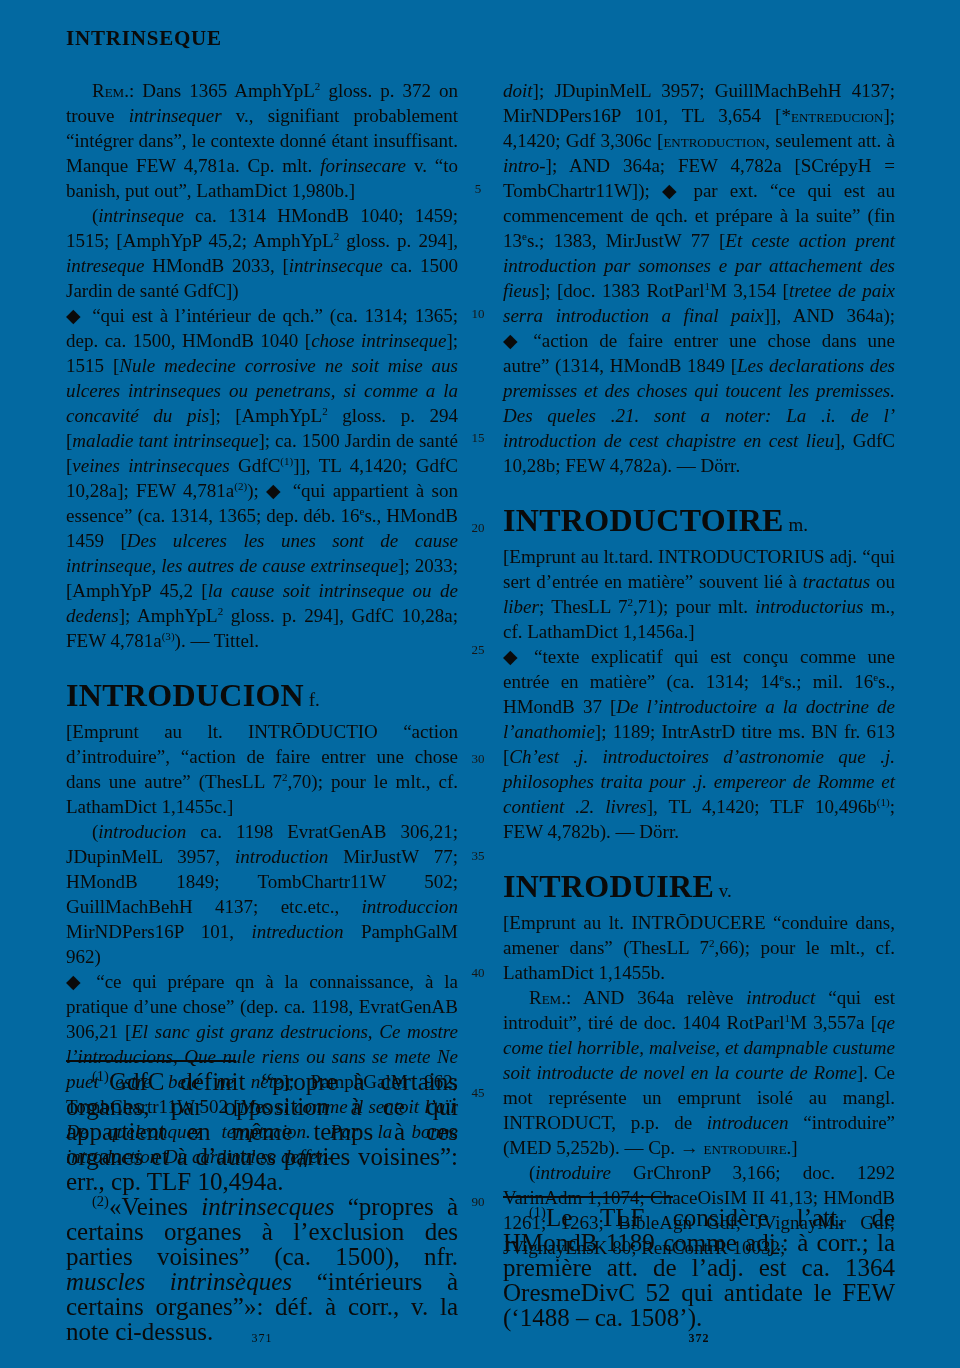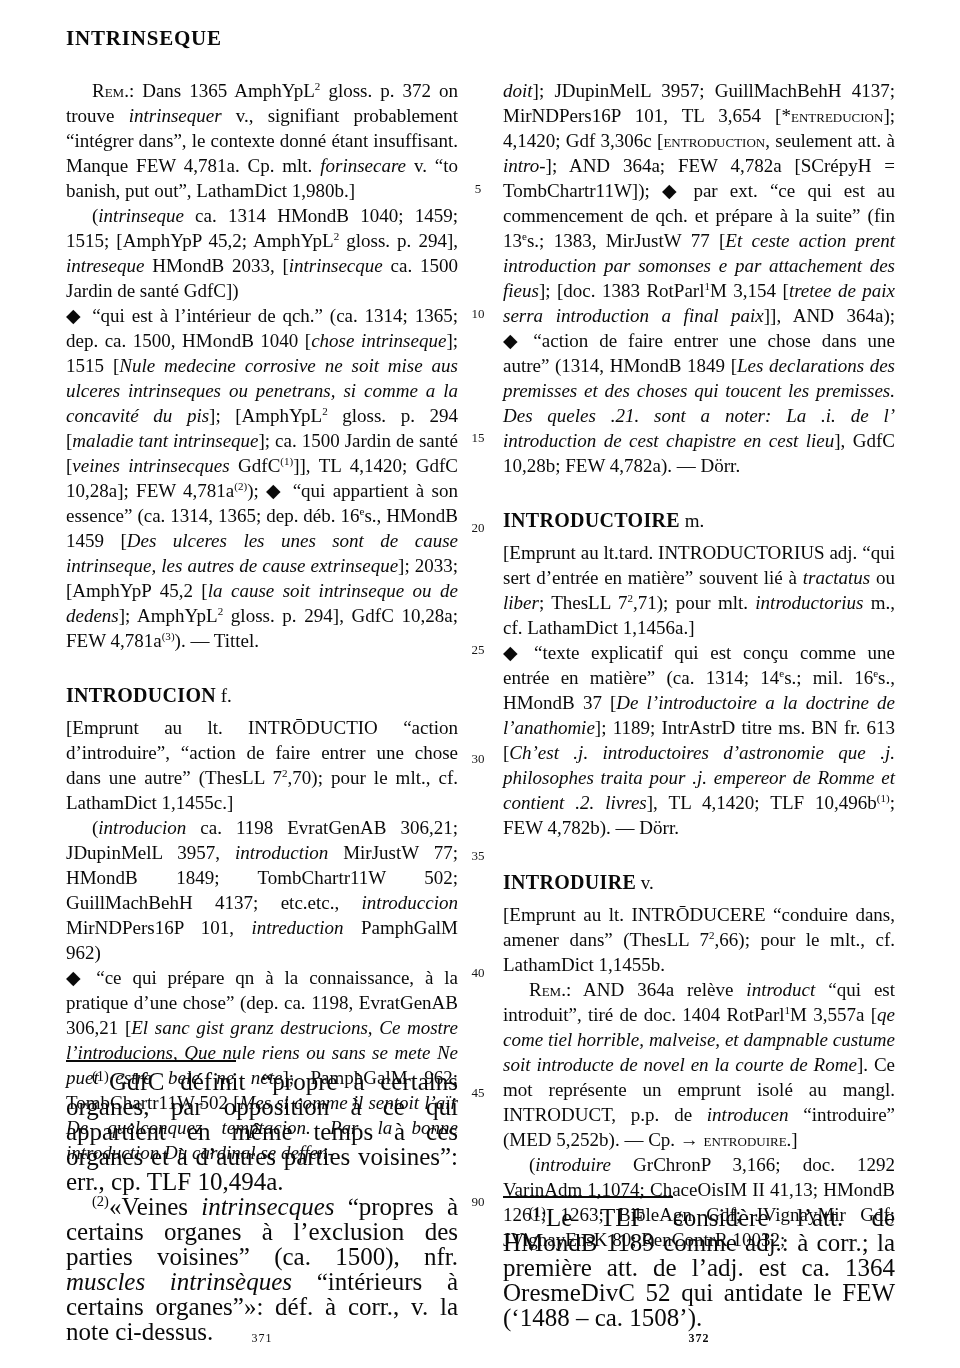--- a/index.html
+++ b/index.html
@@ -1,34 +1,34 @@
 <!DOCTYPE html>
 <html><head>
 <meta charset="utf-8">
 <style>
   html,body { margin:0; padding:0; background:#d8d8d8; }
   .page {
     position:relative; width:960px; height:1368px; margin:0 auto;
-    background:#ffffff; color:#0a0a0a;
+    background:#0369a1; color:#0a0a0a;
     font-family:"Liberation Serif", serif;
     font-size:19px; line-height:25px;
     overflow:hidden;
   }
   .running-head {
     position:absolute; left:66px; top:26px;
     font-size:21px; font-weight:bold; letter-spacing:0.8px;
   }
   .col { position:absolute; top:78px; width:392px; }
   .col-left  { left:66px; }
   .col-right { left:503px; }
   .col p { margin:0; text-align:justify; }
   p.indent { text-indent:26px; }
   p.flush  { text-indent:0; }
   p.head   { text-align:left; text-indent:0; line-height:32px; margin:26px 0 3px; }
-  .hw { font-weight:bold; font-size:20px; letter-spacing:0.3px; }
+  .hw { font-weight:bold; font-size:32px; letter-spacing:0.3px; }
   .i  { font-style:italic; }
   .sc { font-variant:small-caps;font-family:Liberation Serif, serif; }
   .sup { vertical-align:super; font-size:0.58em; line-height:0; }
   .gutter { position:absolute; left:456px; top:0; width:44px; height:100%; }
   .lineno {
     position:absolute; width:44px; text-align:center;
     font-size:13px; line-height:13px; color:#161616;
   }
   .fnblock { position:absolute; width:392px; font-size:25px; }
   .fnblock-left  { left:66px;  top:1060px; }

